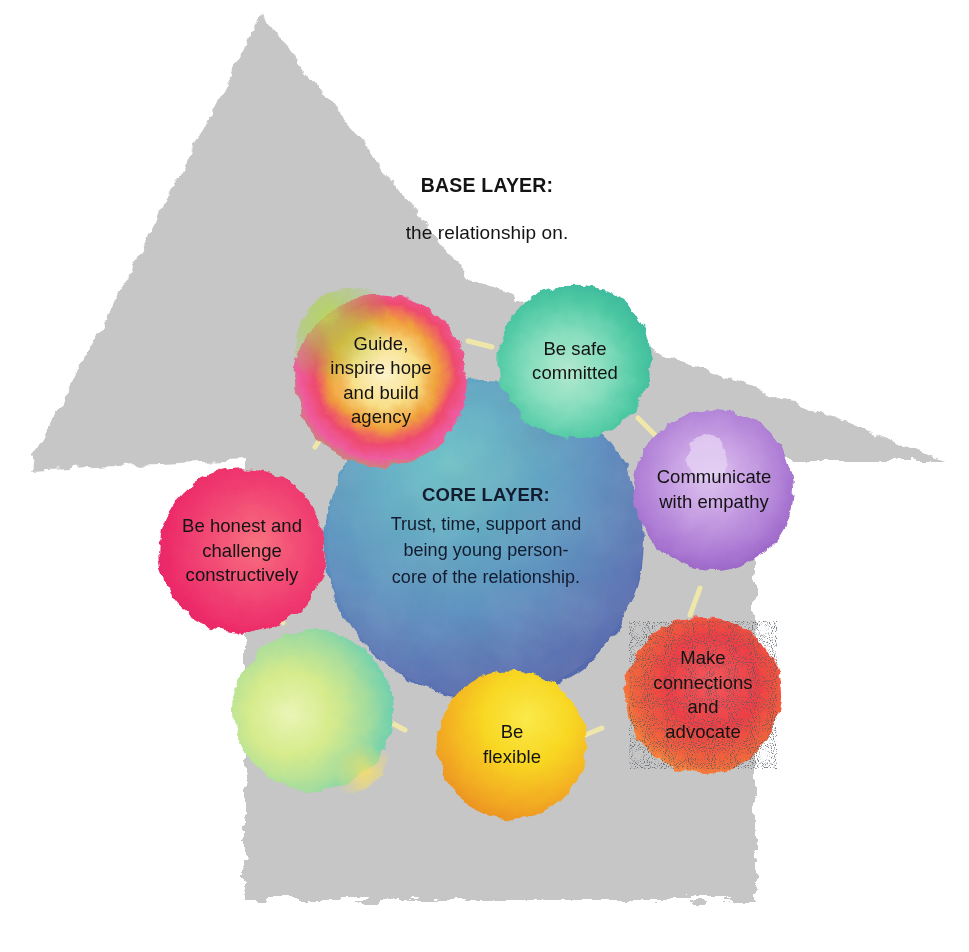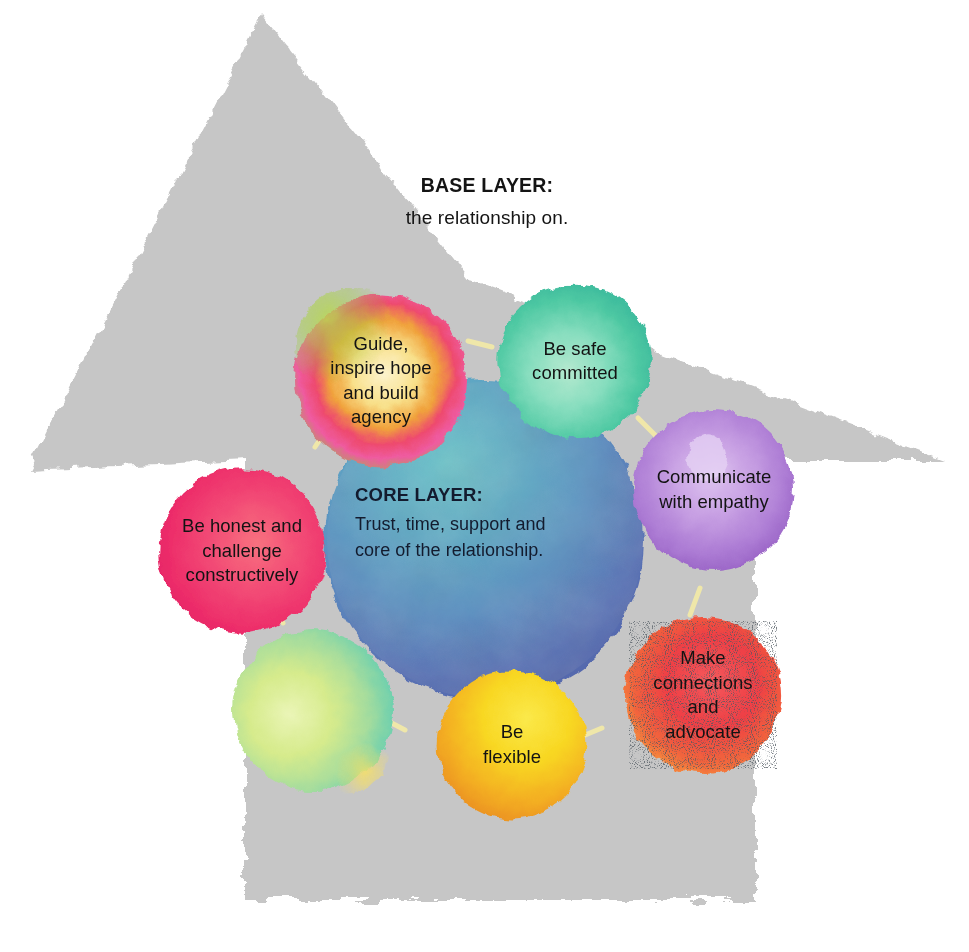--- a/index.html
+++ b/index.html
@@ -55,35 +55,35 @@
     width: 360px;
     text-align: center;
     color: #141414;
     line-height: 1.42;
   }
   .base-caption .hd {
     display: block;
     font-weight: bold;
     font-size: 19.5px;
     letter-spacing: 0.2px;
-    margin-bottom: 5px;
+    margin-bottom: 20px;
   }
   .base-caption .bd {
     display: block;
     font-size: 19px;
     letter-spacing: 0.1px;
   }
 
   
   .core-caption {
     position: absolute;
     left: 355px;
     top: 481px;
     width: 262px;
-    text-align: left;
+    text-align: center;
     color: #131b2e;
     line-height: 1.46;
   }
   .core-caption .hd {
     display: block;
     font-weight: bold;
     font-size: 18.5px;
     letter-spacing: 0.2px;
     margin-bottom: 3px;
   }
@@ -392,16 +392,17 @@
   </div>
 
   <div class="base-caption">
     <span class="hd">BASE LAYER:</span>
     <span class="bd">the relationship on.</span>
   </div>
 
   <div class="core-caption">
     <span class="hd">CORE LAYER:</span>
     <span class="bd">Trust, time, support and</span>
+    <span class="bd">being young person-</span>
     <span class="bd">core of the relationship.</span>
   </div>
 
 </div>
 
 </body></html>

